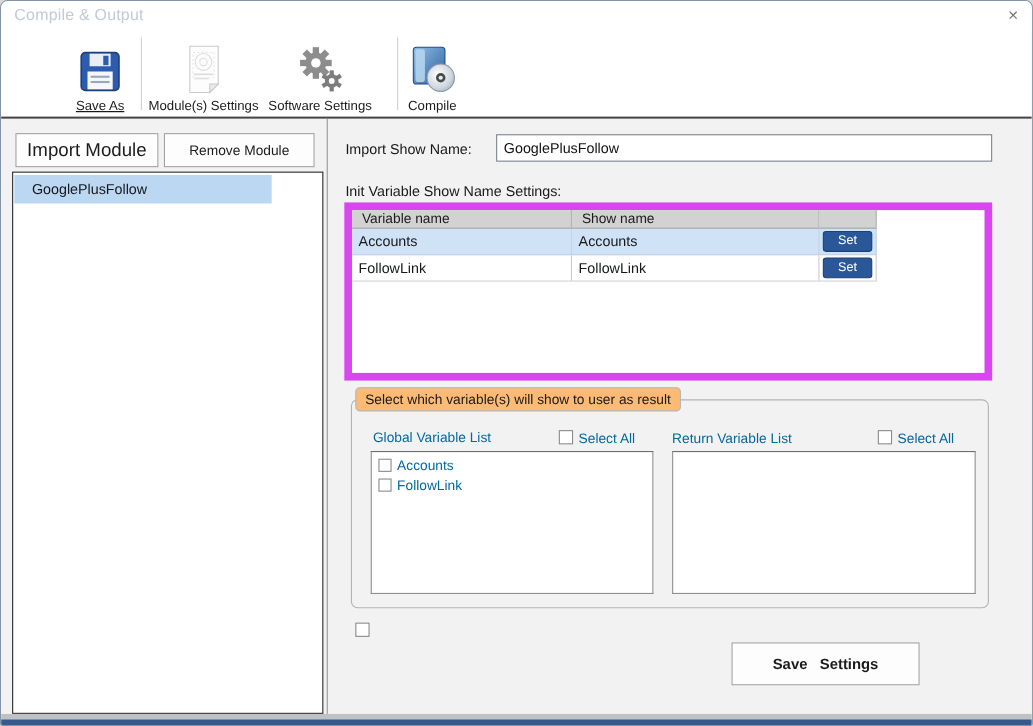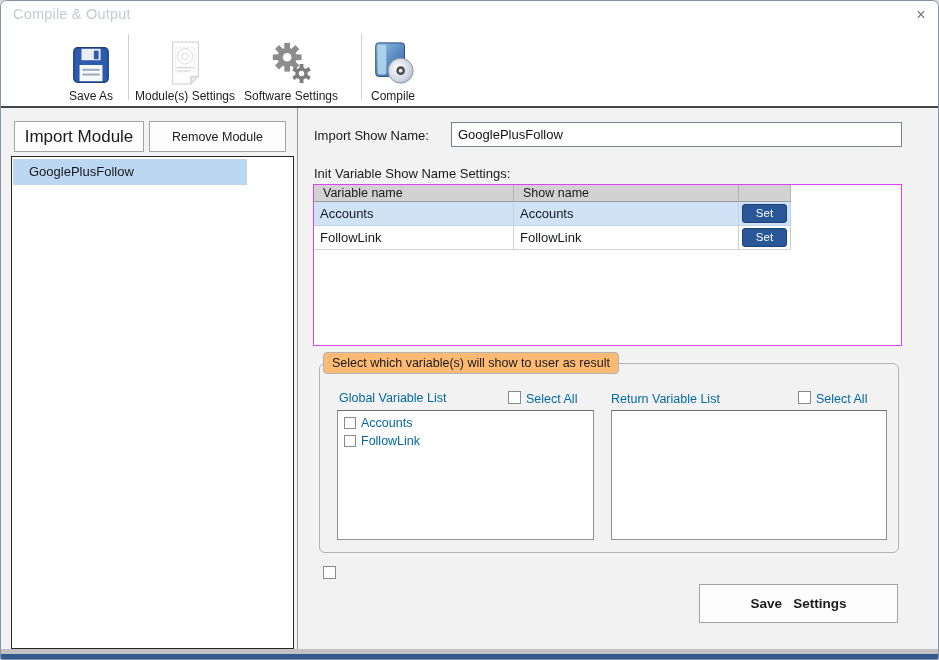--- a/index.html
+++ b/index.html
@@ -31,21 +31,21 @@
   #module-list{left:10px;top:48px;width:283px;height:493px;background:#fff;border:1px solid #262626;box-sizing:border-box;}
   #module-sel{left:1px;top:2px;width:234px;height:26px;background:#bcd7f2;line-height:26px;
     padding-left:16px;font-size:13px;color:#16181b;box-sizing:border-box;cursor:pointer;}
   
   .lbl{font-size:13px;color:#191919;white-space:nowrap;}
   #msn-label{left:313px;top:20px;}
   #msn-input{left:450px;top:14px;width:451px;height:25px;box-sizing:border-box;background:#fff;
     border:1px solid #79828e;font-size:13px;color:#111;padding:0 6px;font-family:inherit;}
   #init-label{left:313px;top:58px;}
   
-  #var-table{left:312px;top:76px;width:589px;height:162px;background:#fff;border:1px solid #d946ef;box-sizing:border-box;}
+  #var-table{left:312px;top:76px;width:589px;height:162px;background:#fff;border:7px solid #d946ef;box-sizing:border-box;}
   .thead{position:absolute;left:0;top:0;height:17px;display:flex;}
   .th{box-sizing:border-box;background:#d2d2d2;border-right:1px solid #b4b4b4;border-bottom:1px solid #9c9c9c;
     font-size:12.5px;color:#1a1a1a;line-height:16px;padding-left:9px;}
   .trow{position:absolute;left:0;width:477px;height:24px;display:flex;cursor:pointer;}
   .td{box-sizing:border-box;font-size:13px;color:#16181b;line-height:23px;padding-left:6px;
     border-right:1px solid #cccccc;border-bottom:1px solid #d4d4d4;}
   .td.action{display:flex;align-items:center;justify-content:center;padding-left:0;}
   .row-selected{background:#cfe2f6;}
   .row-selected .td{border-right-color:#c2d3e6;border-bottom-color:#c2d3e6;}
   .set-btn{width:45px;height:19px;background:#2a5798;border:1px solid #1d4076;border-radius:3px;
@@ -62,39 +62,39 @@
   #return-label{left:610px;top:284px;}
   #return-selall-box{left:797px;top:283px;}
   #return-selall-label{left:815px;top:284px;}
   .varlist{background:#fff;border:1px solid #8f8f8f;border-top-color:#6f6f6f;box-sizing:border-box;}
   #global-list{left:336px;top:302px;width:257px;height:130px;}
   #return-list{left:610px;top:302px;width:276px;height:130px;}
   .vl-item{position:absolute;display:flex;align-items:center;gap:5px;}
   
   #csv-box{left:322px;top:458px;}
   #csv-label{left:341px;top:459px;font-size:12.5px;}
-  #save-btn{left:698px;top:476px;width:199px;height:39px;font-size:13.5px;font-weight:bold;white-space:pre;}
+  #save-btn{left:664px;top:476px;width:171px;height:39px;font-size:13.5px;font-weight:bold;white-space:pre;}
   
   #bottom-gray{left:0;top:648px;width:937px;height:5px;background:#c1c1c1;}
   #bottom-blue{left:0;top:653px;width:937px;height:7px;background:#35598c;}
   svg{display:block;}
 </style>
 </head>
 <body>
 
 <div id="window">
 
   <div id="titlebar" class="abs">
     <div id="title-text" class="abs">Compile &amp; Output</div>
     <div id="close-btn" class="abs">×</div>
   </div>
 
   <div id="toolbar" class="abs">
 
-    <div class="tool-btn" style="left:64px;width:52px;">
+    <div class="tool-btn" style="left:64px;width:52px;text-decoration:underline;">
       <span>
         <svg width="42" height="42" viewBox="0 0 44 44">
           <rect x="4" y="4" width="36" height="36" rx="4" fill="#2d5cae" stroke="#1d3f7e" stroke-width="1.5"></rect>
           <rect x="12" y="5" width="20" height="12" fill="#e9eef5"></rect>
           <rect x="25" y="7" width="5" height="9" fill="#2d5cae"></rect>
           <rect x="10" y="22" width="24" height="17" fill="#f5f7fa"></rect>
           <rect x="13" y="26" width="18" height="2" fill="#9aa7b8"></rect>
           <rect x="13" y="31" width="18" height="2" fill="#9aa7b8"></rect>
         </svg>
       </span>

